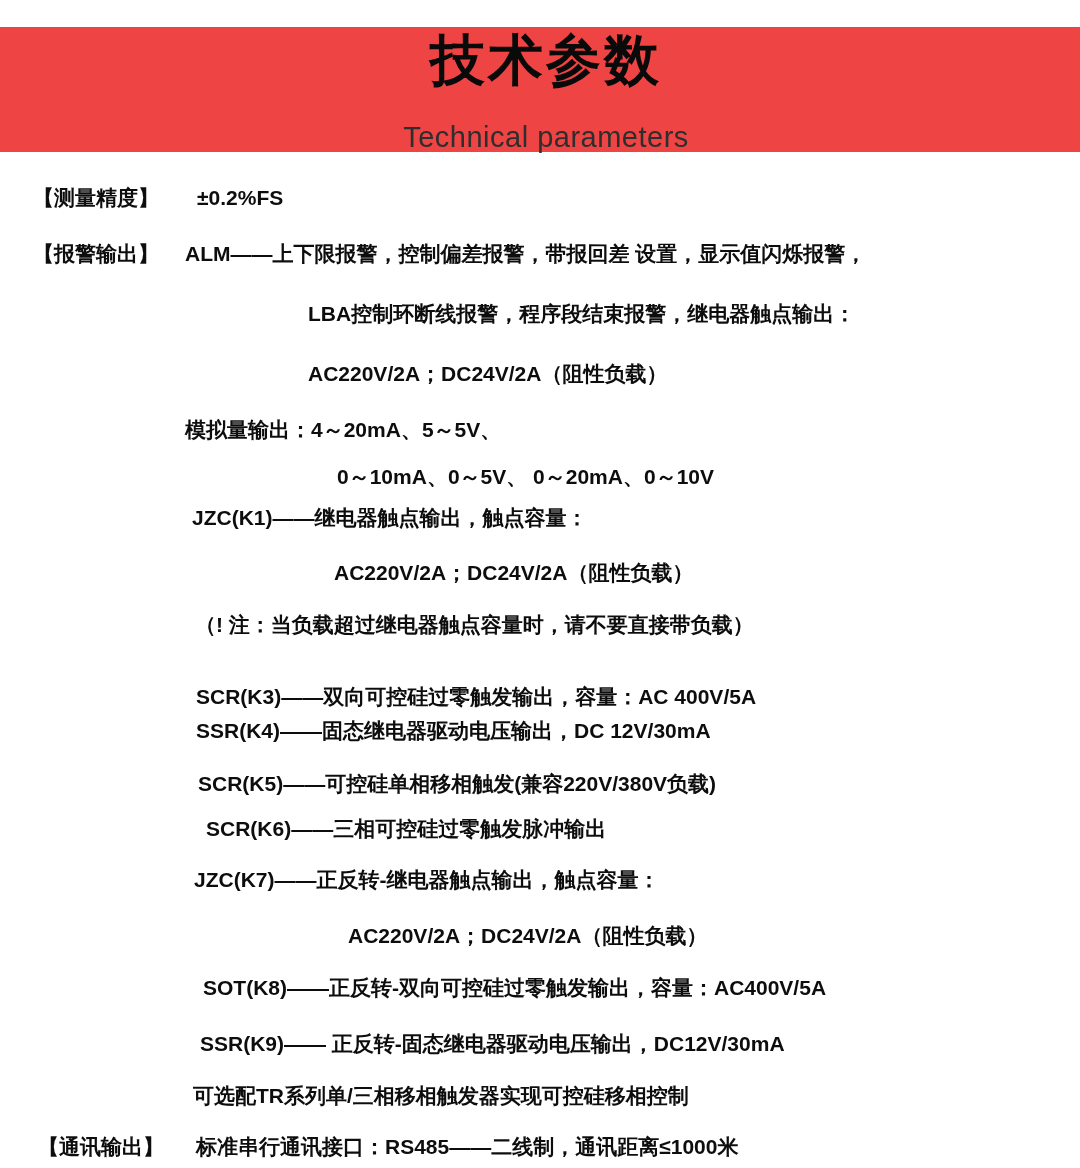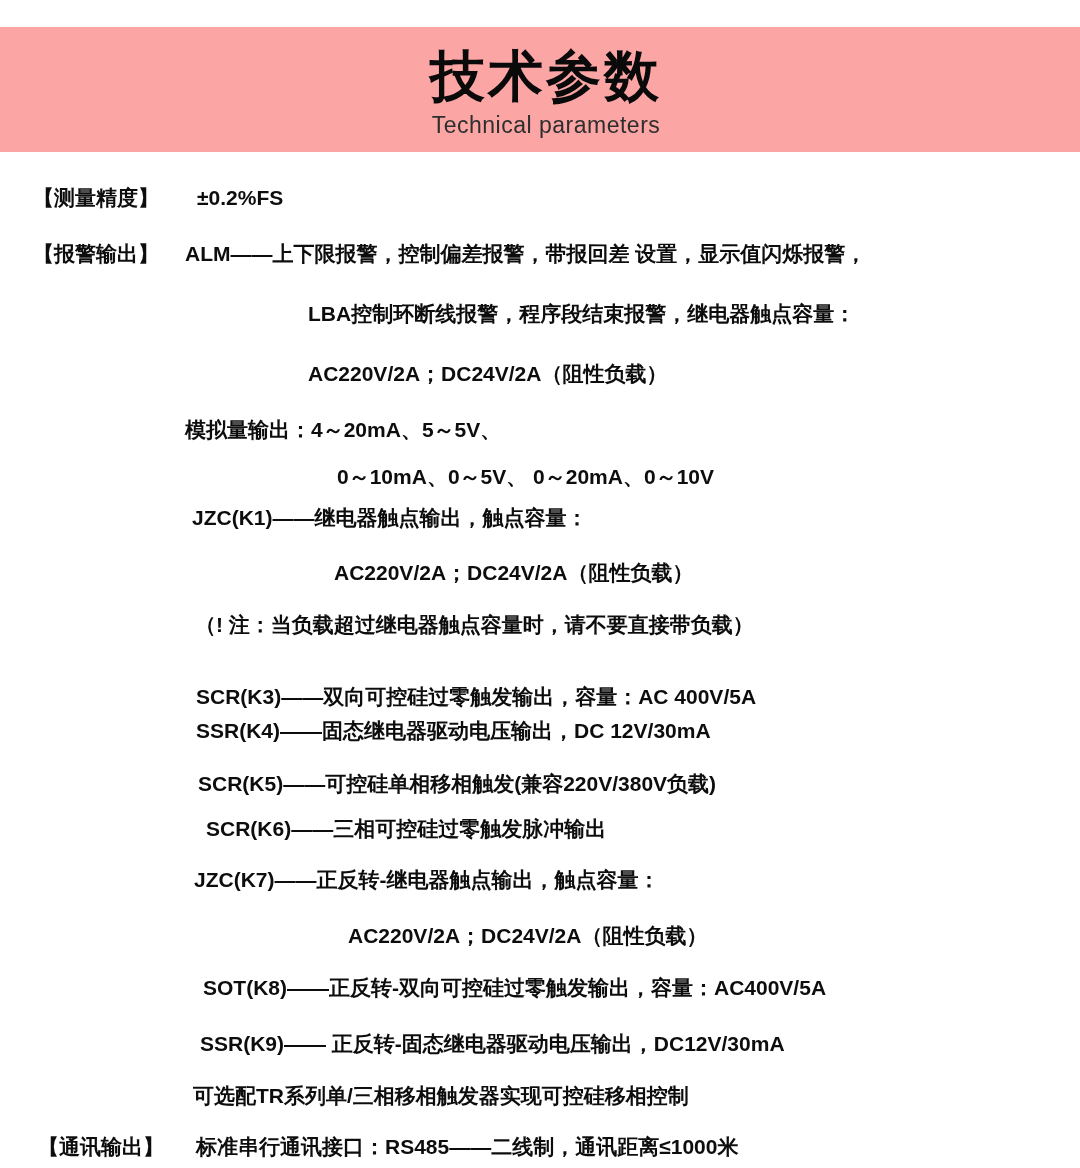--- a/index.html
+++ b/index.html
@@ -12,37 +12,37 @@
     overflow: hidden;
     font-family: "Liberation Sans", "DejaVu Sans", sans-serif;
     color: #0d0d0d;
   }
   .band {
     position: absolute;
     left: 0;
     top: 27px;
     width: 1080px;
     height: 125px;
-    background: #fca5a5;
+    background: #ef4444;
     display: flex;
     flex-direction: column;
     align-items: center;
-    justify-content: center;
+    justify-content: space-between;
     padding-left: 12px;
   }
   .band-title {
     font-size: 55px;
     font-weight: 800;
     letter-spacing: 3px;
     color: #0a0a0a;
     line-height: 1.0;
     margin-top: 6px;
   }
   .band-subtitle {
-    font-size: 23px;
+    font-size: 29px;
     font-weight: 400;
     color: #2e2e2e;
     letter-spacing: 0.5px;
     margin-top: 10px;
     line-height: 1.0;
   }
   .row {
     position: absolute;
     left: 0;
     width: 1080px;
@@ -72,21 +72,21 @@
     <span class="lbl" style="left:33px">【测量精度】</span>
     <span class="txt" style="left:197px">±0.2%FS</span>
   </div>
 
   <div class="row" style="top:237px">
     <span class="lbl" style="left:33px">【报警输出】</span>
     <span class="txt" style="left:185px">ALM——上下限报警，控制偏差报警，带报回差 设置，显示值闪烁报警，</span>
   </div>
 
   <div class="row" style="top:297px">
-    <span class="txt" style="left:308px">LBA控制环断线报警，程序段结束报警，继电器触点容量：</span>
+    <span class="txt" style="left:308px">LBA控制环断线报警，程序段结束报警，继电器触点输出：</span>
   </div>
 
   <div class="row" style="top:357px">
     <span class="txt" style="left:308px">AC220V/2A；DC24V/2A（阻性负载）</span>
   </div>
 
   <div class="row" style="top:413px">
     <span class="txt" style="left:185px">模拟量输出：4～20mA、5～5V、</span>
   </div>
 

